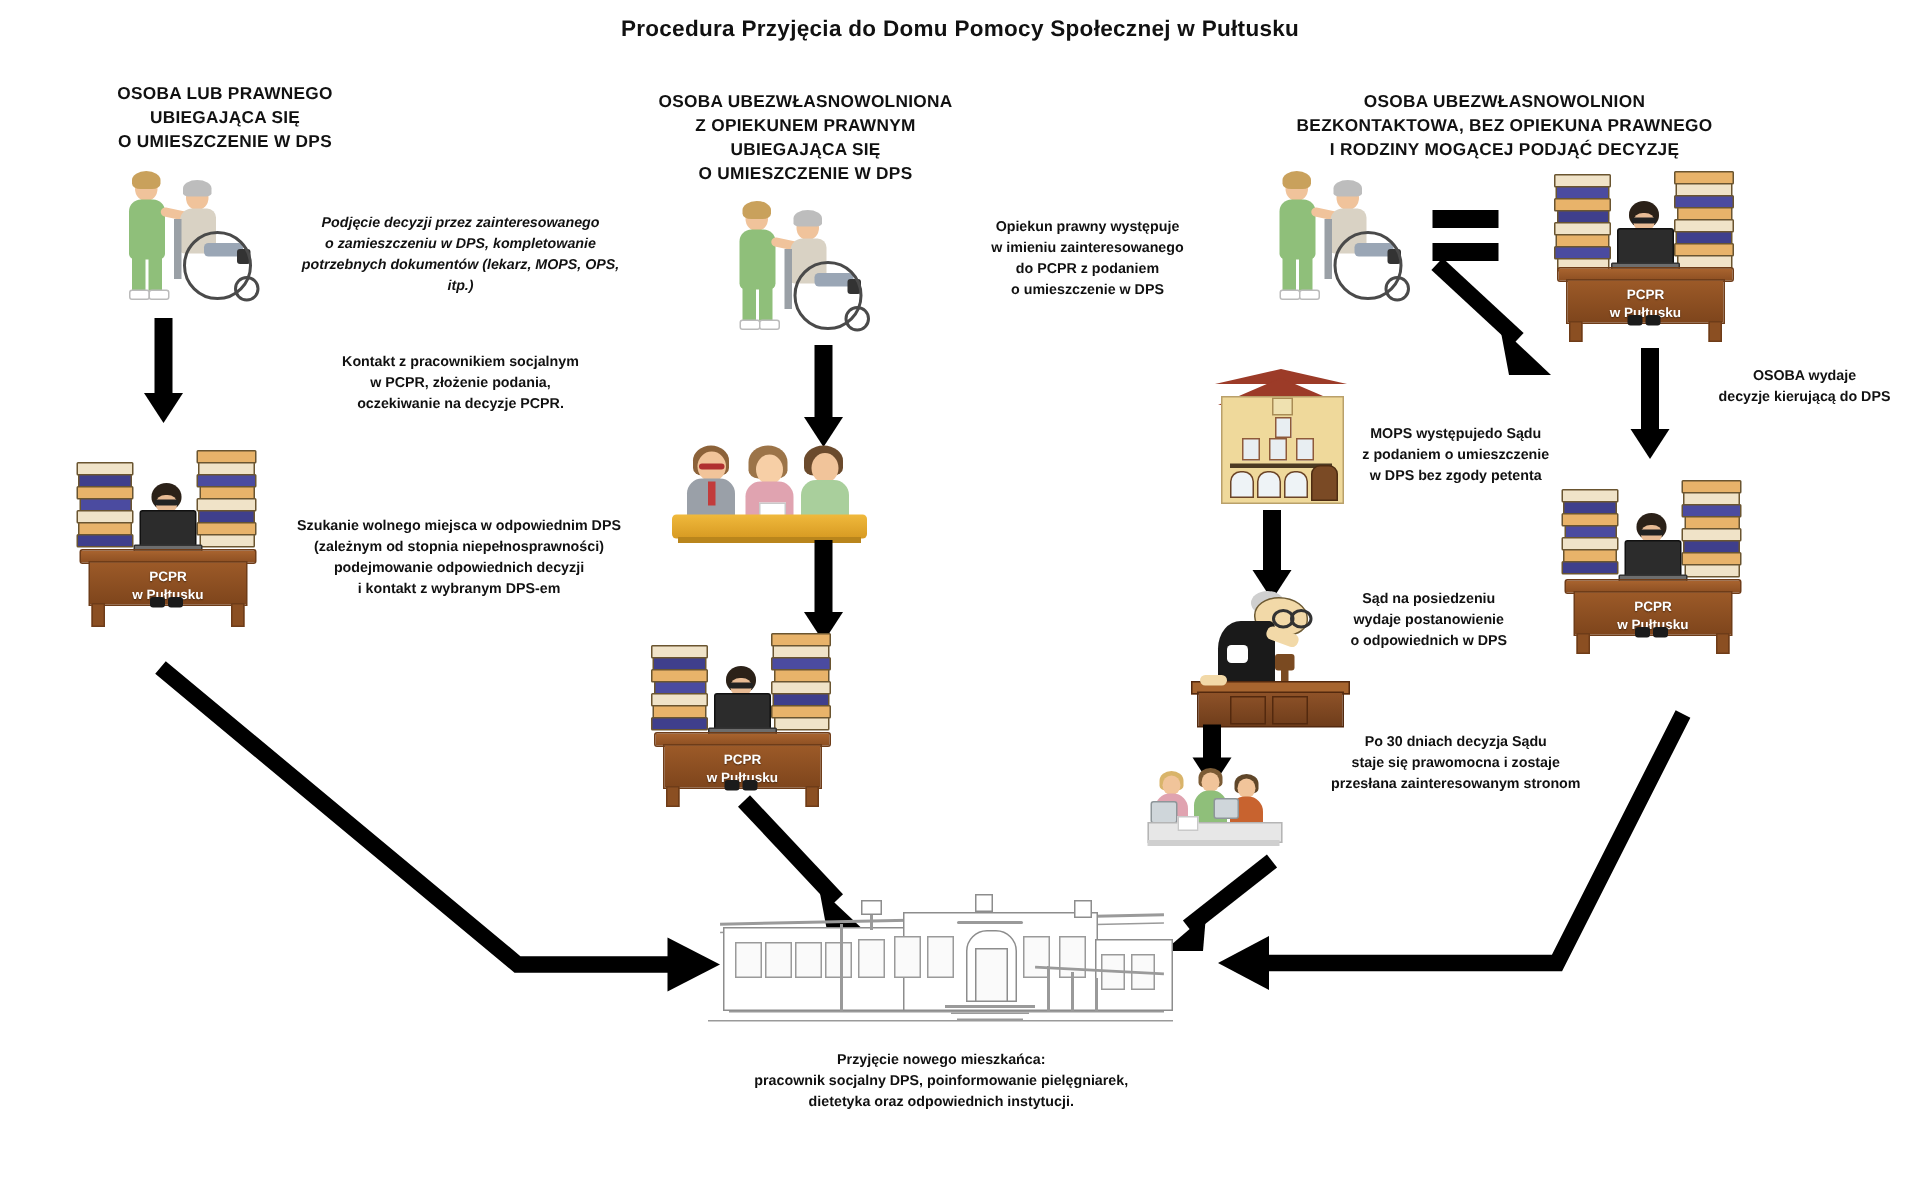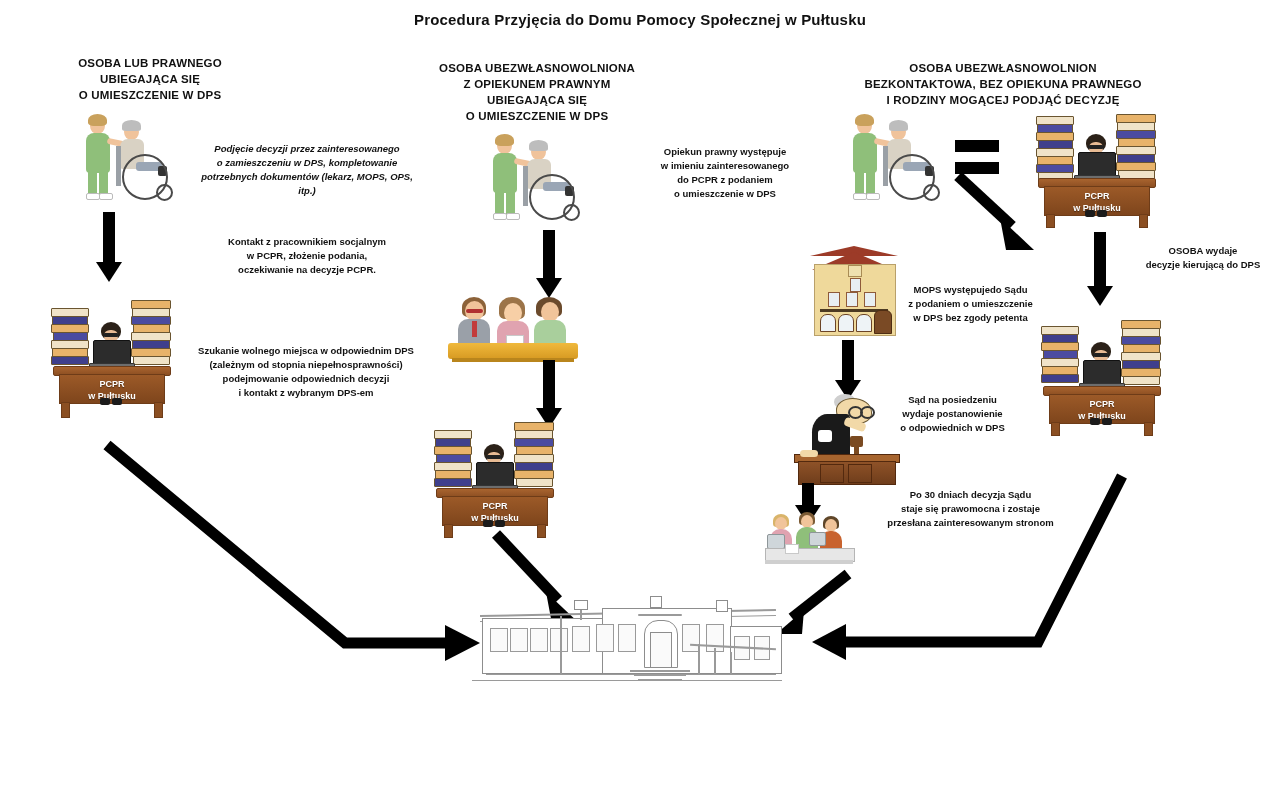--- a/index.html
+++ b/index.html
@@ -532,14 +532,19 @@
     <div class="sk-line" style="left:252px;top:66px;width:2px;height:26px;"></div>
     <div class="sk-line" style="left:268px;top:70px;width:2px;height:22px;"></div>
     <div class="sk-line" style="left:228px;top:64px;width:86px;height:2px;transform:rotate(3deg);"></div>
     <div class="sk-line" style="left:118px;top:22px;width:2px;height:16px;"></div>
     <div class="sk" style="left:112px;top:18px;width:12px;height:8px;background:#fff;"></div>
     <div class="sk" style="left:188px;top:14px;width:10px;height:10px;background:#fff;"></div>
     <div class="sk" style="left:254px;top:18px;width:10px;height:10px;background:#fff;"></div>
     <div class="sk-line" style="left:98px;top:34px;width:2px;height:58px;"></div>
   </div>
 
+  <div class="abs note" style="left:460px;top:700px;width:335px;">
+    <div>Przyjęcie nowego mieszkańca:</div>
+    <div>pracownik socjalny DPS, poinformowanie pielęgniarek,</div>
+    <div>dietetyka oraz odpowiednich instytucji.</div>
+  </div>
 
 </div>
 
 </body></html>

